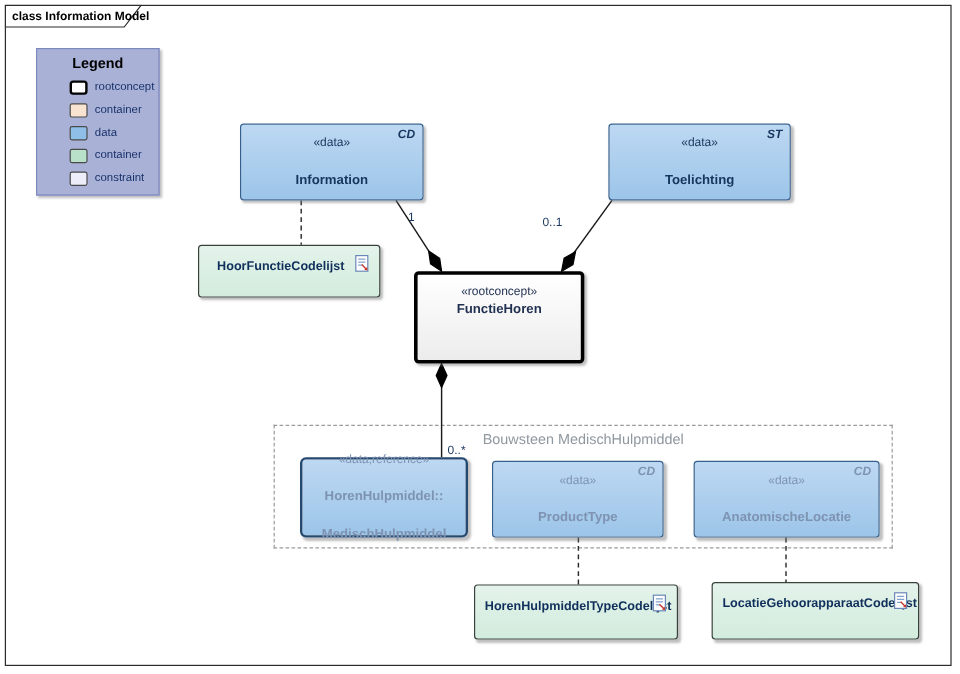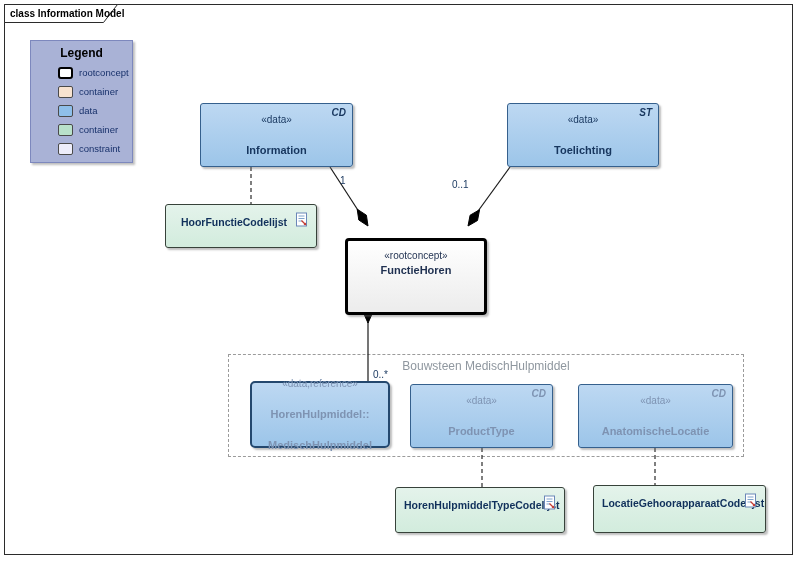--- a/index.html
+++ b/index.html
@@ -37,21 +37,21 @@
   .nname{font-size:11px;font-weight:bold;line-height:12px;}
   .corner{position:absolute;top:3px;right:6px;font-size:10px;font-style:italic;font-weight:bold;color:#17365e;}
   .muted{color:#7e93b2;}
   .muted .corner{color:#7e93b2;}
   .ref-node{border:2px solid #24486e;border-radius:5px;}
 
   .root-node{
     background:linear-gradient(180deg,#ffffff 0%,#ececec 100%);
     border:3px solid #000;border-radius:4px;color:#1f3050;
     display:flex;flex-direction:column;align-items:center;justify-content:flex-start;
-    padding-top:9px;gap:3px;margin-top:12px;}
+    padding-top:9px;gap:3px;}
 
   .codelist-node{
     background:linear-gradient(180deg,#e4f3eb 0%,#d2ecdd 100%);
     border:1px solid #37423a;color:#10305b;}
   .cl-name{display:block;text-align:center;font-size:10.5px;font-weight:bold;
     padding:11px 22px 0 8px;}
   .doc-icon{position:absolute;right:8px;top:7px;}
 
   
   .bouwsteen{position:absolute;left:228px;top:354px;width:516px;height:103px;

